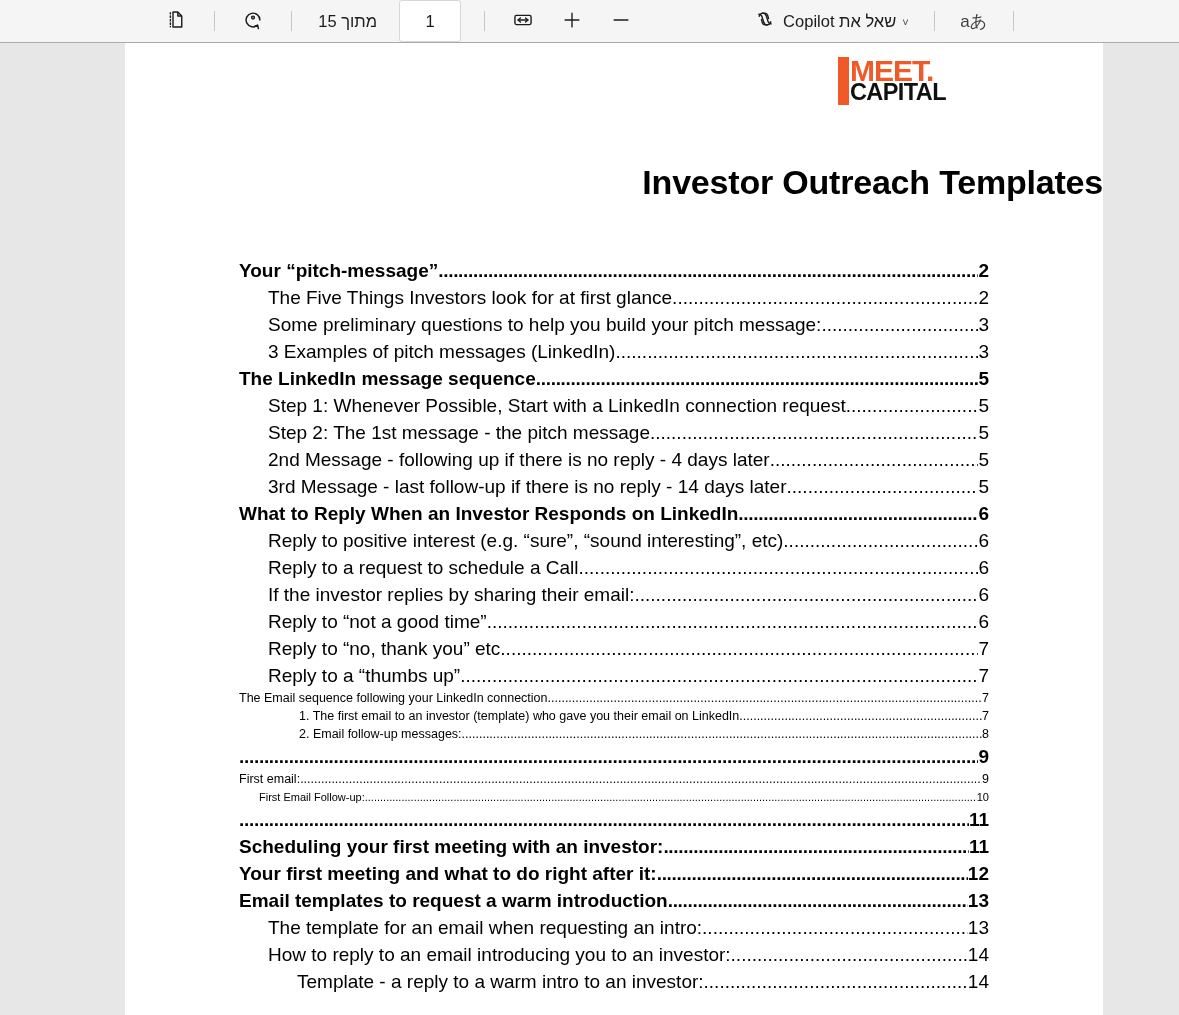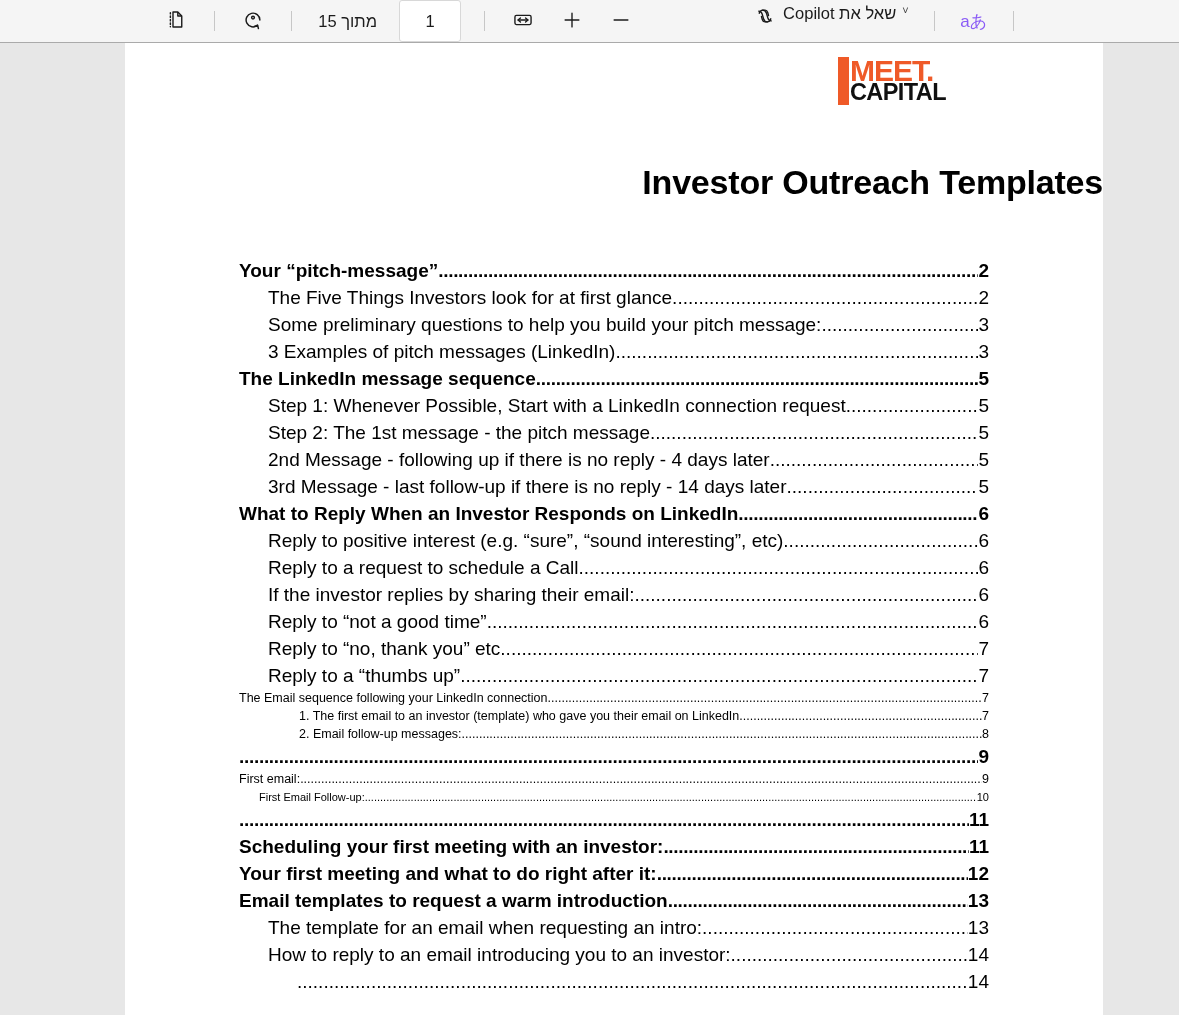--- a/index.html
+++ b/index.html
@@ -76,41 +76,41 @@
     color: #1b1b1b;
     font-family: "Liberation Sans", sans-serif;
     box-sizing: border-box;
     padding: 0;
     margin: 0 5px;
     direction: ltr;
   }
   .tb-copilot {
     display: flex;
     flex-direction: row-reverse;
-    align-items: flex-start;
+    align-items: center;
     gap: 6px;
     height: 34px;
     padding: 0 7px 0 4px;
     border-radius: 4px;
     cursor: pointer;
     white-space: nowrap;
   }
   .tb-copilot-label {
     font-size: 16.5px;
     color: #1b1b1b;
   }
   .tb-chev {
     font-size: 11px;
     color: #444;
     line-height: 1;
     transform: translateY(1px);
   }
   .tb-translate {
     font-size: 17px;
-    color: #8b5cf6;
+    color: #404040;
     width: 42px; height: 34px;
     display:flex; align-items:center; justify-content:center;
     border-radius: 4px; cursor:pointer;
     direction: ltr;
   }
   .tb-spacer { width: 90px; flex: none; }
 
   
   .viewer {
     position: absolute;
@@ -494,19 +494,20 @@
           <span class="toc-label">The template for an email when requesting an intro:</span>
           <span class="toc-dots">....................................................................................................................................................................................................................................................................</span>
           <span class="toc-page">13</span>
         </div>
         <div class="toc-row lvl2">
           <span class="toc-label">How to reply to an email introducing you to an investor:</span>
           <span class="toc-dots">....................................................................................................................................................................................................................................................................</span>
           <span class="toc-page">14</span>
         </div>
         <div class="toc-row lvl3">
+          <span class="toc-label">Template - a reply to a warm intro to an investor:</span>
           <span class="toc-dots">....................................................................................................................................................................................................................................................................</span>
           <span class="toc-page">14</span>
         </div>
       </div>
 
   </div>
 </div>
 
 </body></html>

